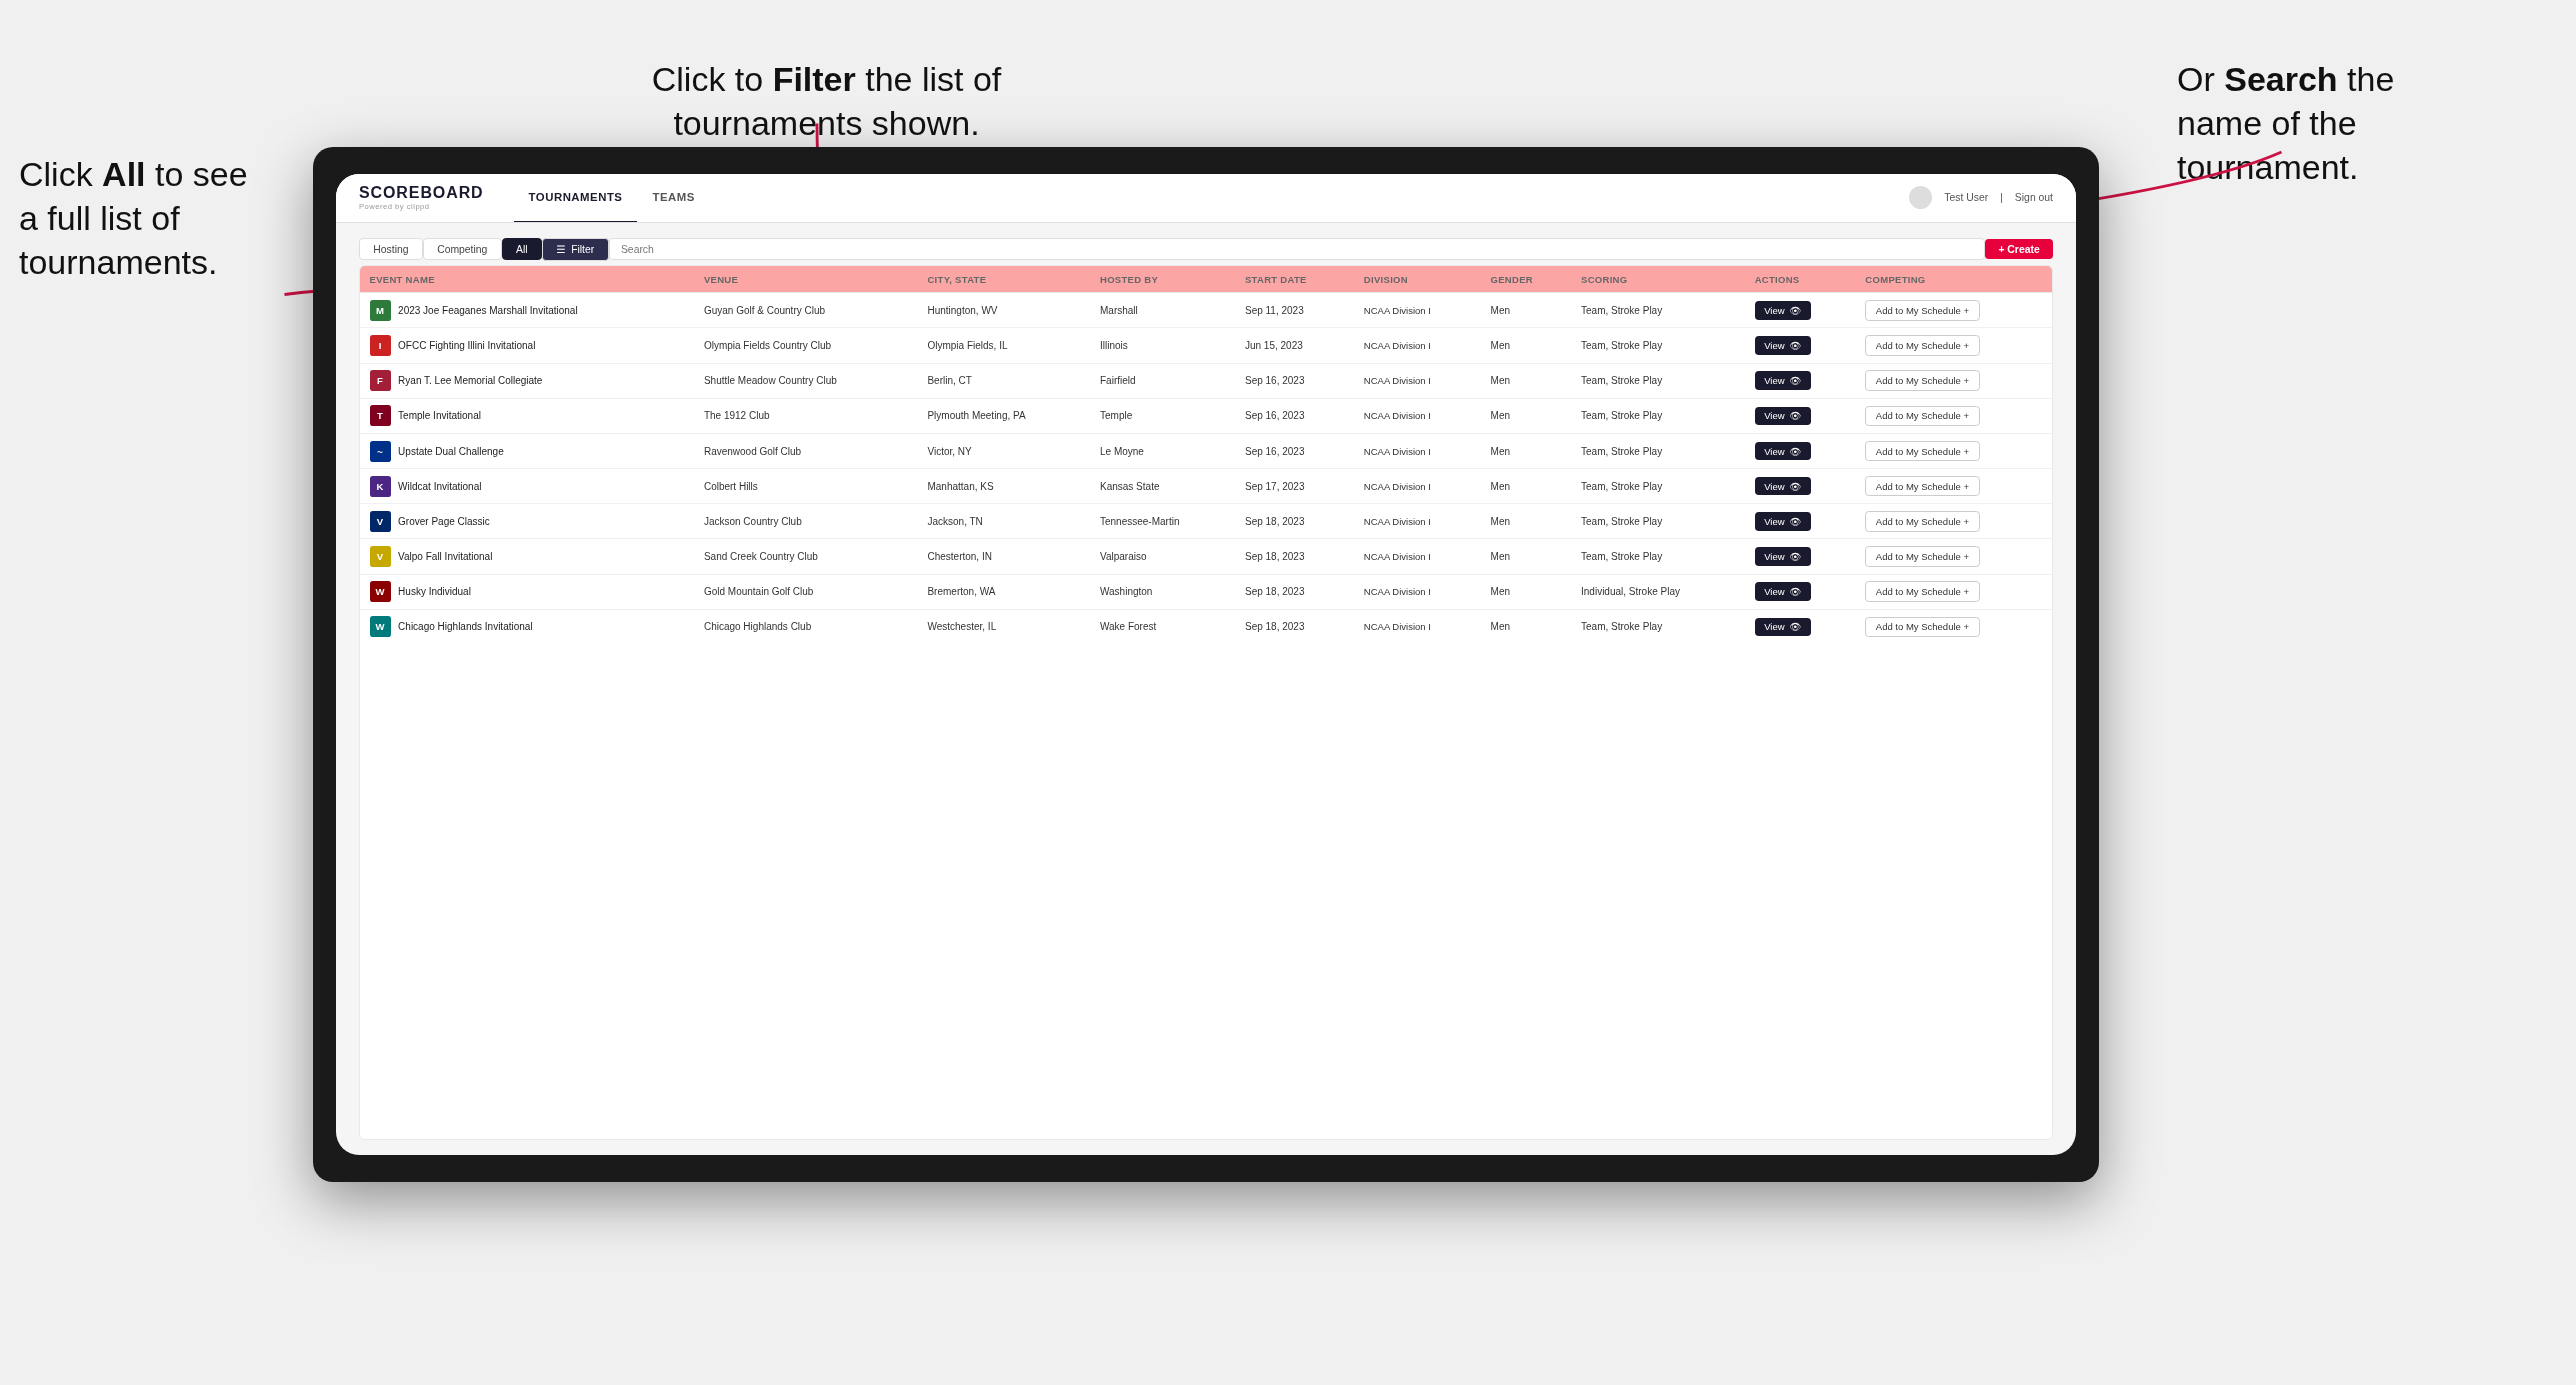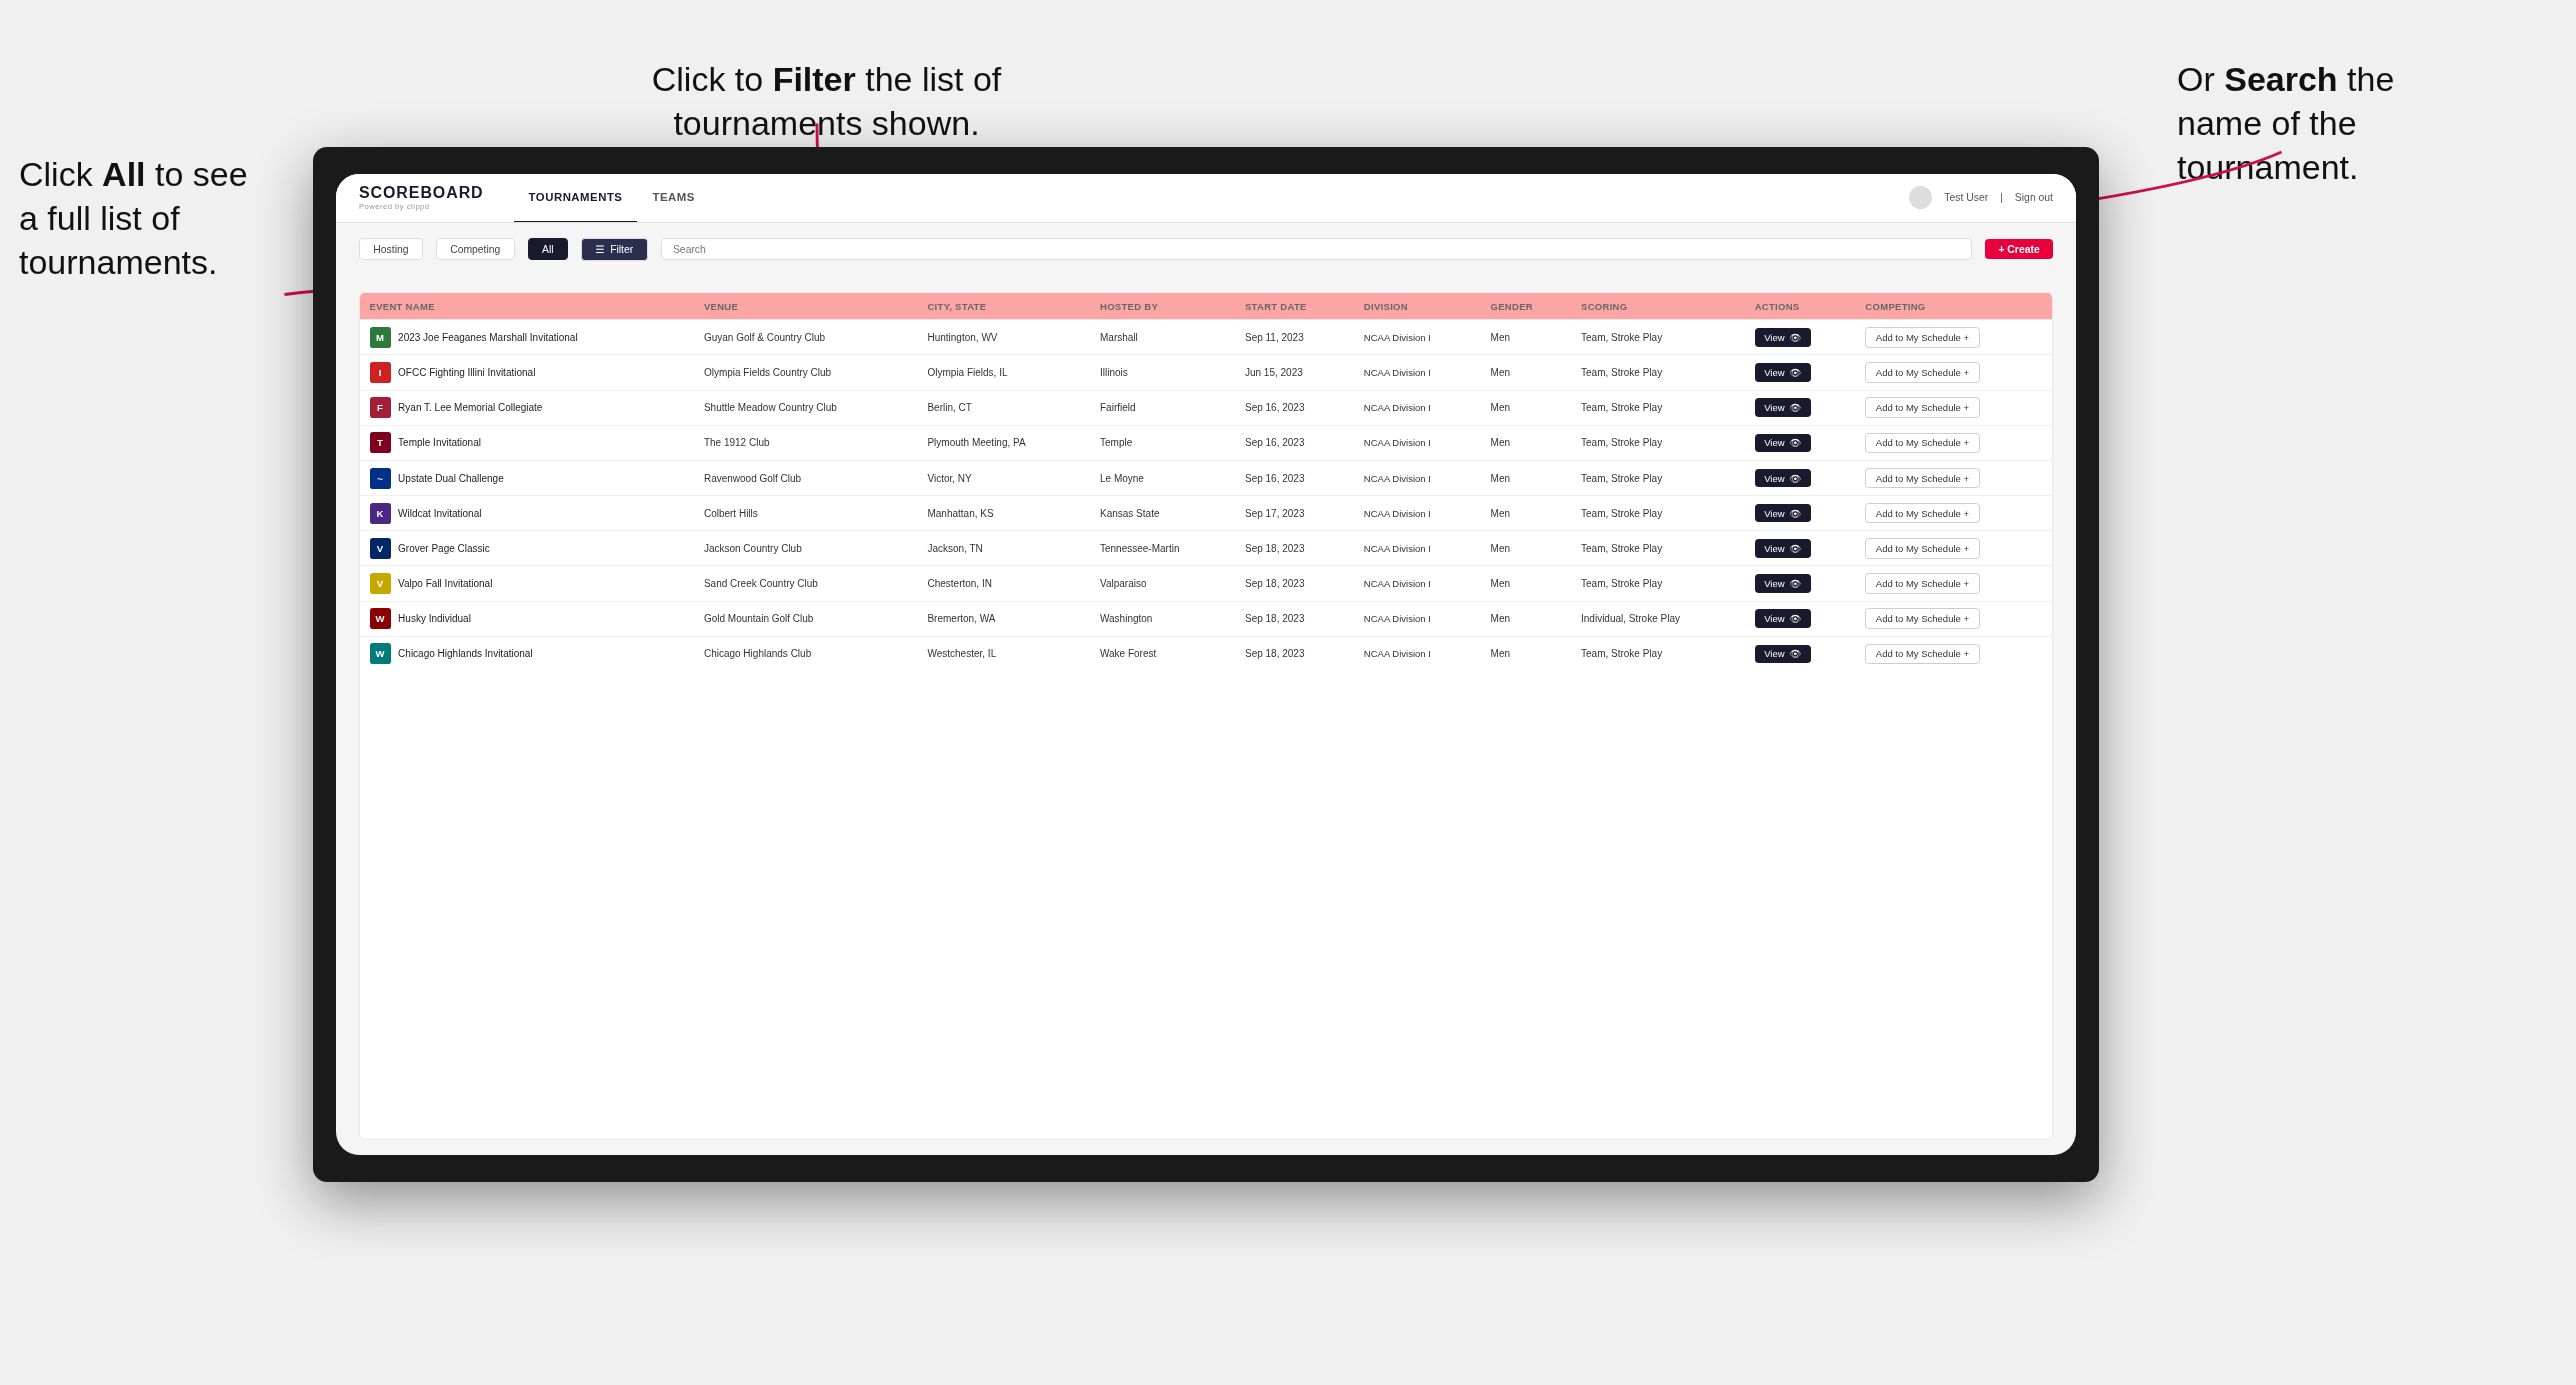--- a/index.html
+++ b/index.html
@@ -41,21 +41,21 @@
     }
 
     
     .tablet-frame {
       position: absolute;
       top: 147px;
       left: 313px;
       width: 1786px;
       height: 1035px;
       background: #1a1a1a;
-      border-radius: 14px;
+      border-radius: 20px;
       box-shadow: 0 19px 57px rgba(0,0,0,0.4);
       padding: 26.6px 23px;
       display: flex;
       flex-direction: column;
     }
 
     .tablet-screen {
       flex: 1;
       background: #f5f5f5;
       border-radius: 23px;
@@ -134,22 +134,22 @@
       padding: 15px 23px;
       overflow: hidden;
       display: flex;
       flex-direction: column;
     }
 
     
     .filter-bar {
       display: flex;
       align-items: center;
-      gap: 13px;
-      margin-bottom: 31px;
+      gap: 0;
+      margin-bottom: 4px;
     }
 
     .tab-btn {
       padding: 4.7px 13.3px;
       border-radius: 3.8px;
       border: 0.9px solid #ddd;
       background: #fff;
       font-size: 10.4px;
       cursor: pointer;
       color: #444;

